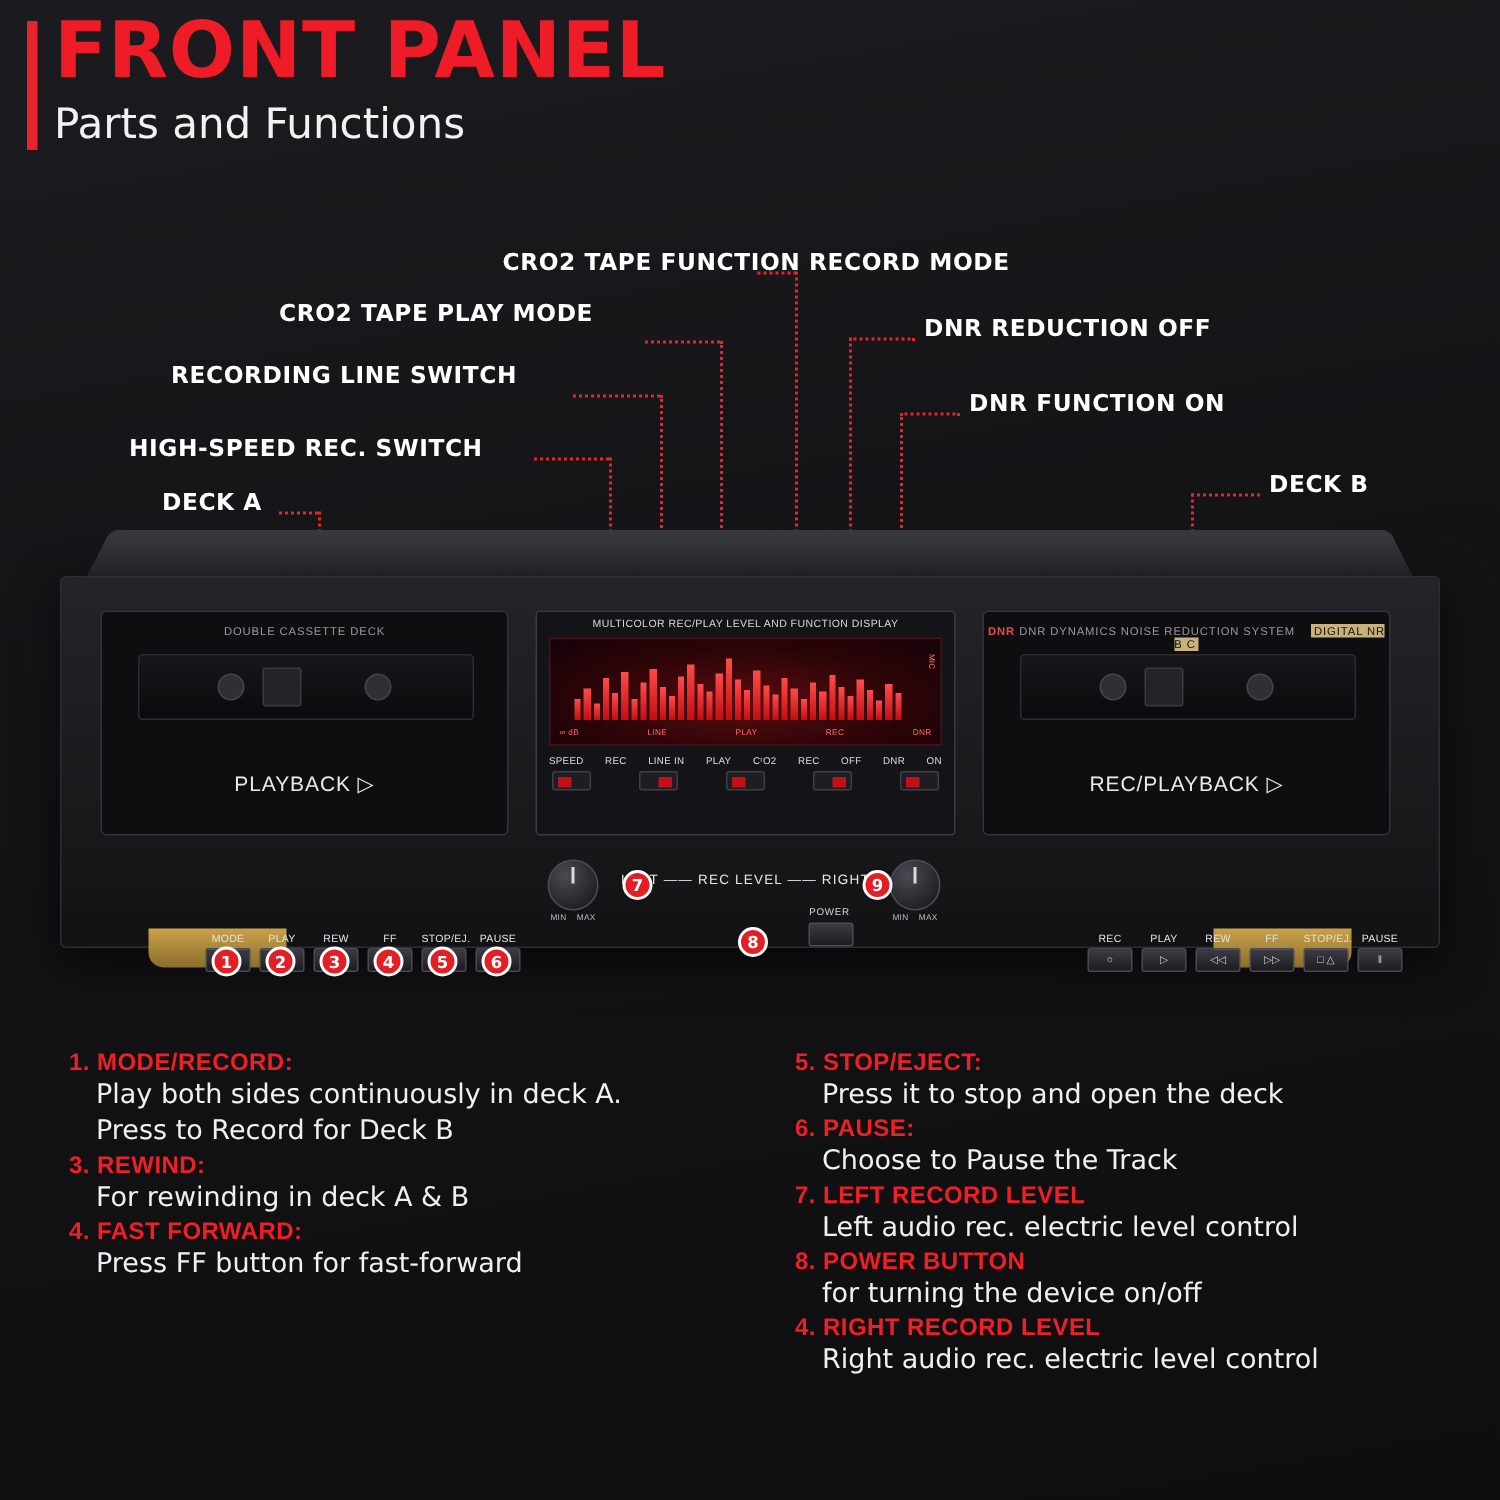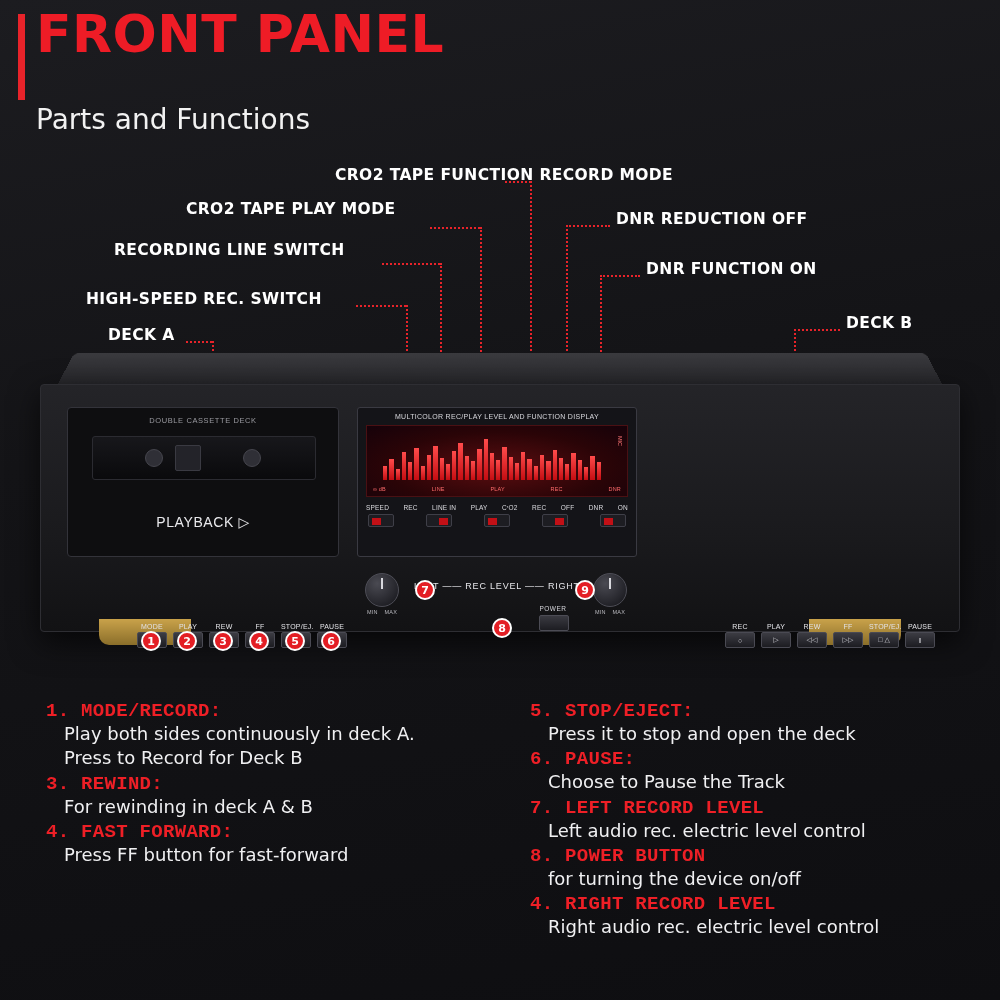--- a/index.html
+++ b/index.html
@@ -24,21 +24,20 @@
   .hdr-title {
     position: absolute; left: 36px; top: 8px;
     font-size: 52px; font-weight: 800; letter-spacing: 0.5px;
     color: #ee1c26; line-height: 1;
     font-family: "DejaVu Sans", sans-serif;
   }
   .hdr-sub {
     position: absolute; left: 36px; top: 66px;
     font-size: 28px; color: #f2f2f2; font-weight: 400;
     font-family: "DejaVu Sans", sans-serif;
-    margin-top: 37px;
   }
 
   
   .callout {
     position: absolute;
     color: #ffffff;
     font-size: 15.5px;
     font-weight: 700;
     letter-spacing: 0.4px;
     white-space: nowrap;
@@ -209,22 +208,22 @@
     font-family: "DejaVu Sans", sans-serif;
   }
 
   
   .legend { position: absolute; left: 0; top: 700px; width: 1000px; height: 300px; }
   .col { position: absolute; top: 0; width: 470px; }
   .col.left { left: 46px; }
   .col.right { left: 530px; }
   .entry { margin-bottom: 2px; }
   .entry .t {
-    color: #ee1f26; font-size: 19px; font-weight: 700; letter-spacing: .3px;
-    font-family: Liberation Mono, monospace;
+    color: #ee1f26; font-size: 16px; font-weight: 700; letter-spacing: .3px;
+    font-family: Liberation Sans, sans-serif;
   }
   .entry .d {
     color: #f0f0f2; font-size: 18px; font-weight: 400; margin-left: 18px;
     font-family: "DejaVu Sans", sans-serif; line-height: 1.35;
   }
 </style>
 </head>
 <body>
 
 <div id="page">
@@ -375,20 +374,32 @@
         <div class="power-label">POWER</div>
         <div class="power-btn"></div>
         <div class="knob r"></div>
         <div class="knob-minmax r">
           <span>MIN</span>
           &nbsp;&nbsp;
           <span>MAX</span>
         </div>
       </div>
 
+      <div class="deck-well b">
+        <div class="deck-caption">
+          <span style="color:#e94a4a;font-weight:700;">DNR </span><span>DNR DYNAMICS NOISE REDUCTION SYSTEM</span>
+          <span style="margin-left:8px;background:#c9b27a;color:#111;padding:0 2px;">DIGITAL NR B C</span>
+        </div>
+        <div class="deck-window">
+          <div class="hub l"></div>
+          <div class="hub-sq"></div>
+          <div class="hub r"></div>
+        </div>
+        <div class="deck-mode">REC/PLAYBACK ▷</div>
+      </div>
 
       <div class="transport a">
         <div class="tp-labels" id="tp-labels-a">
             <span>MODE</span>
             <span>PLAY</span>
             <span>REW</span>
             <span>FF</span>
             <span>STOP/EJ.</span>
             <span>PAUSE</span>
           </div>

